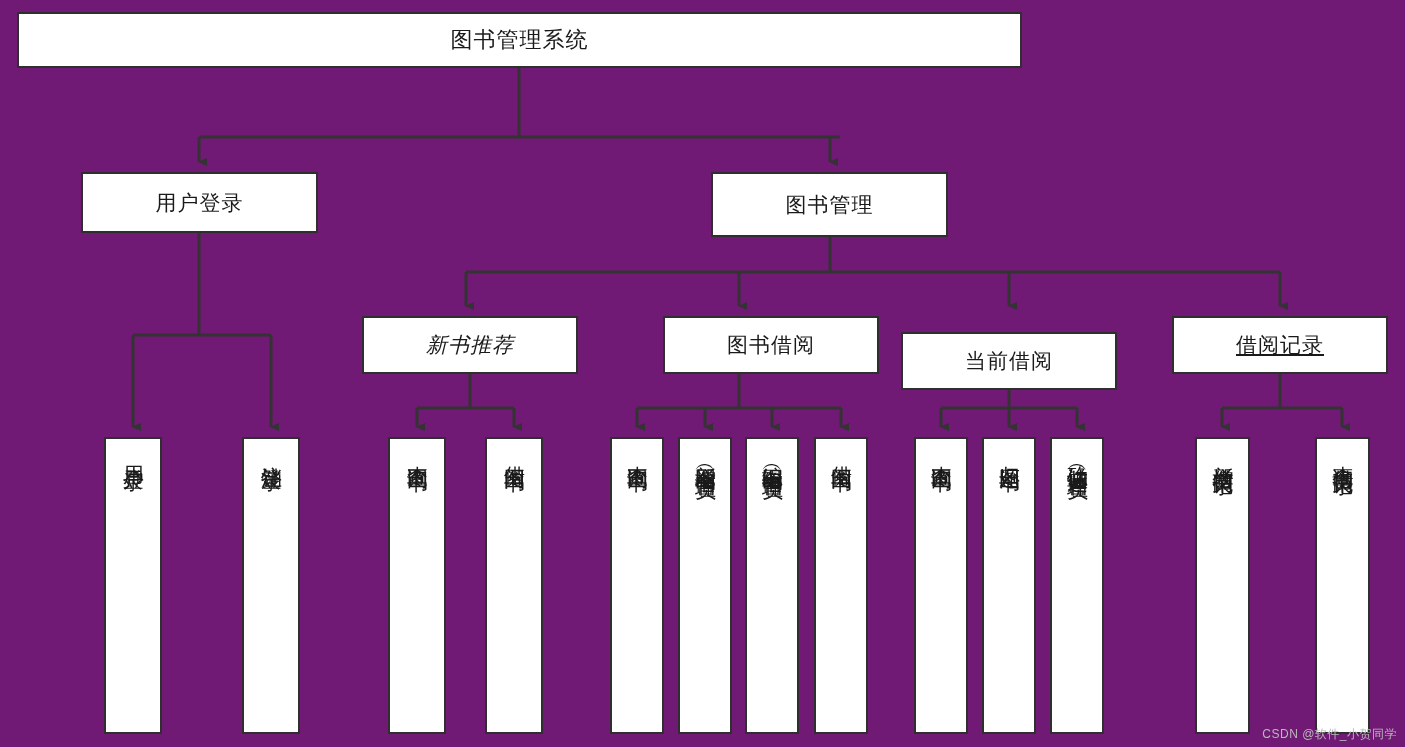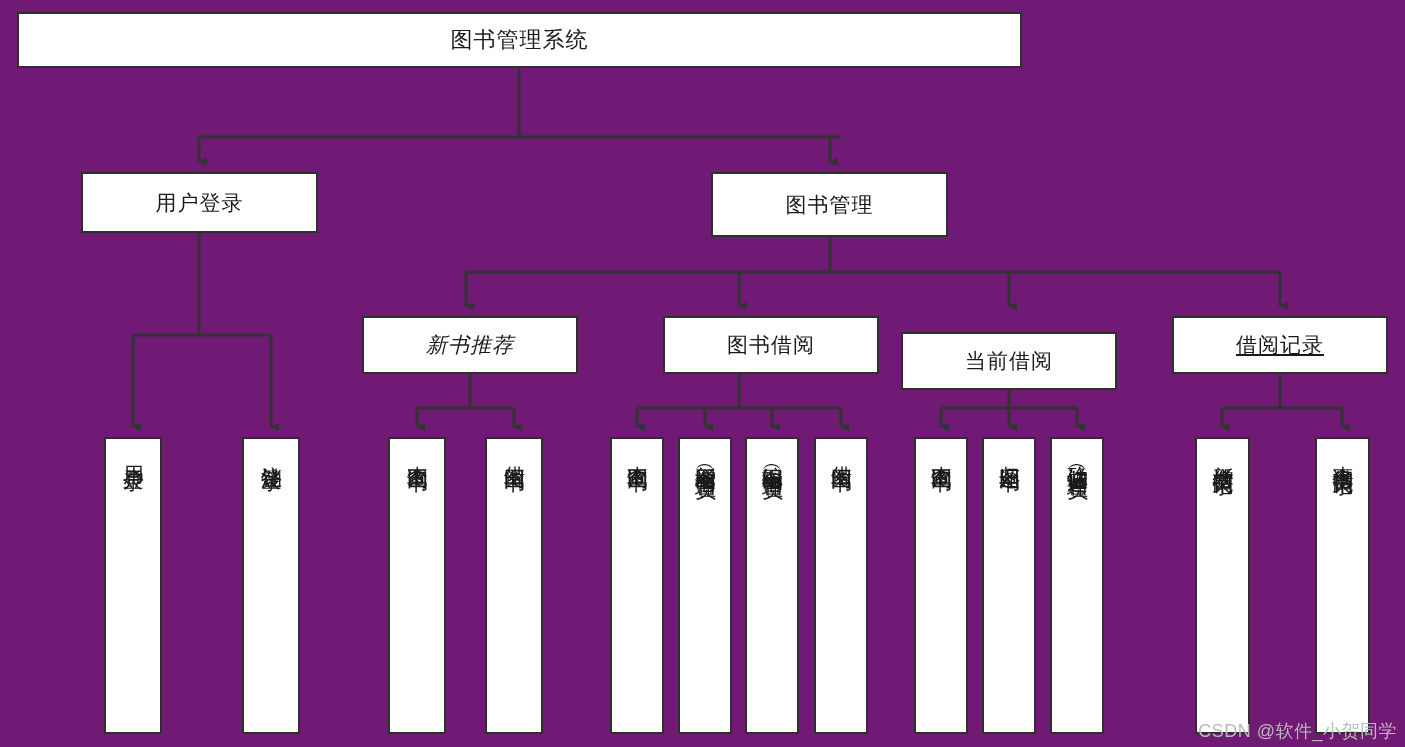--- a/index.html
+++ b/index.html
@@ -59,21 +59,21 @@
     width: 1405px;
     height: 747px;
     z-index: 1;
     pointer-events: none;
   }
   
   #watermark {
     position: absolute;
     right: 8px;
     bottom: 4px;
-    font-size: 18px;
+    font-size: 12px;
     color: #b9b9b9;
     letter-spacing: 0.5px;
     white-space: nowrap;
     z-index: 6;
   }
 </style>
 </head>
 <body>
 
 <div id="canvas">

